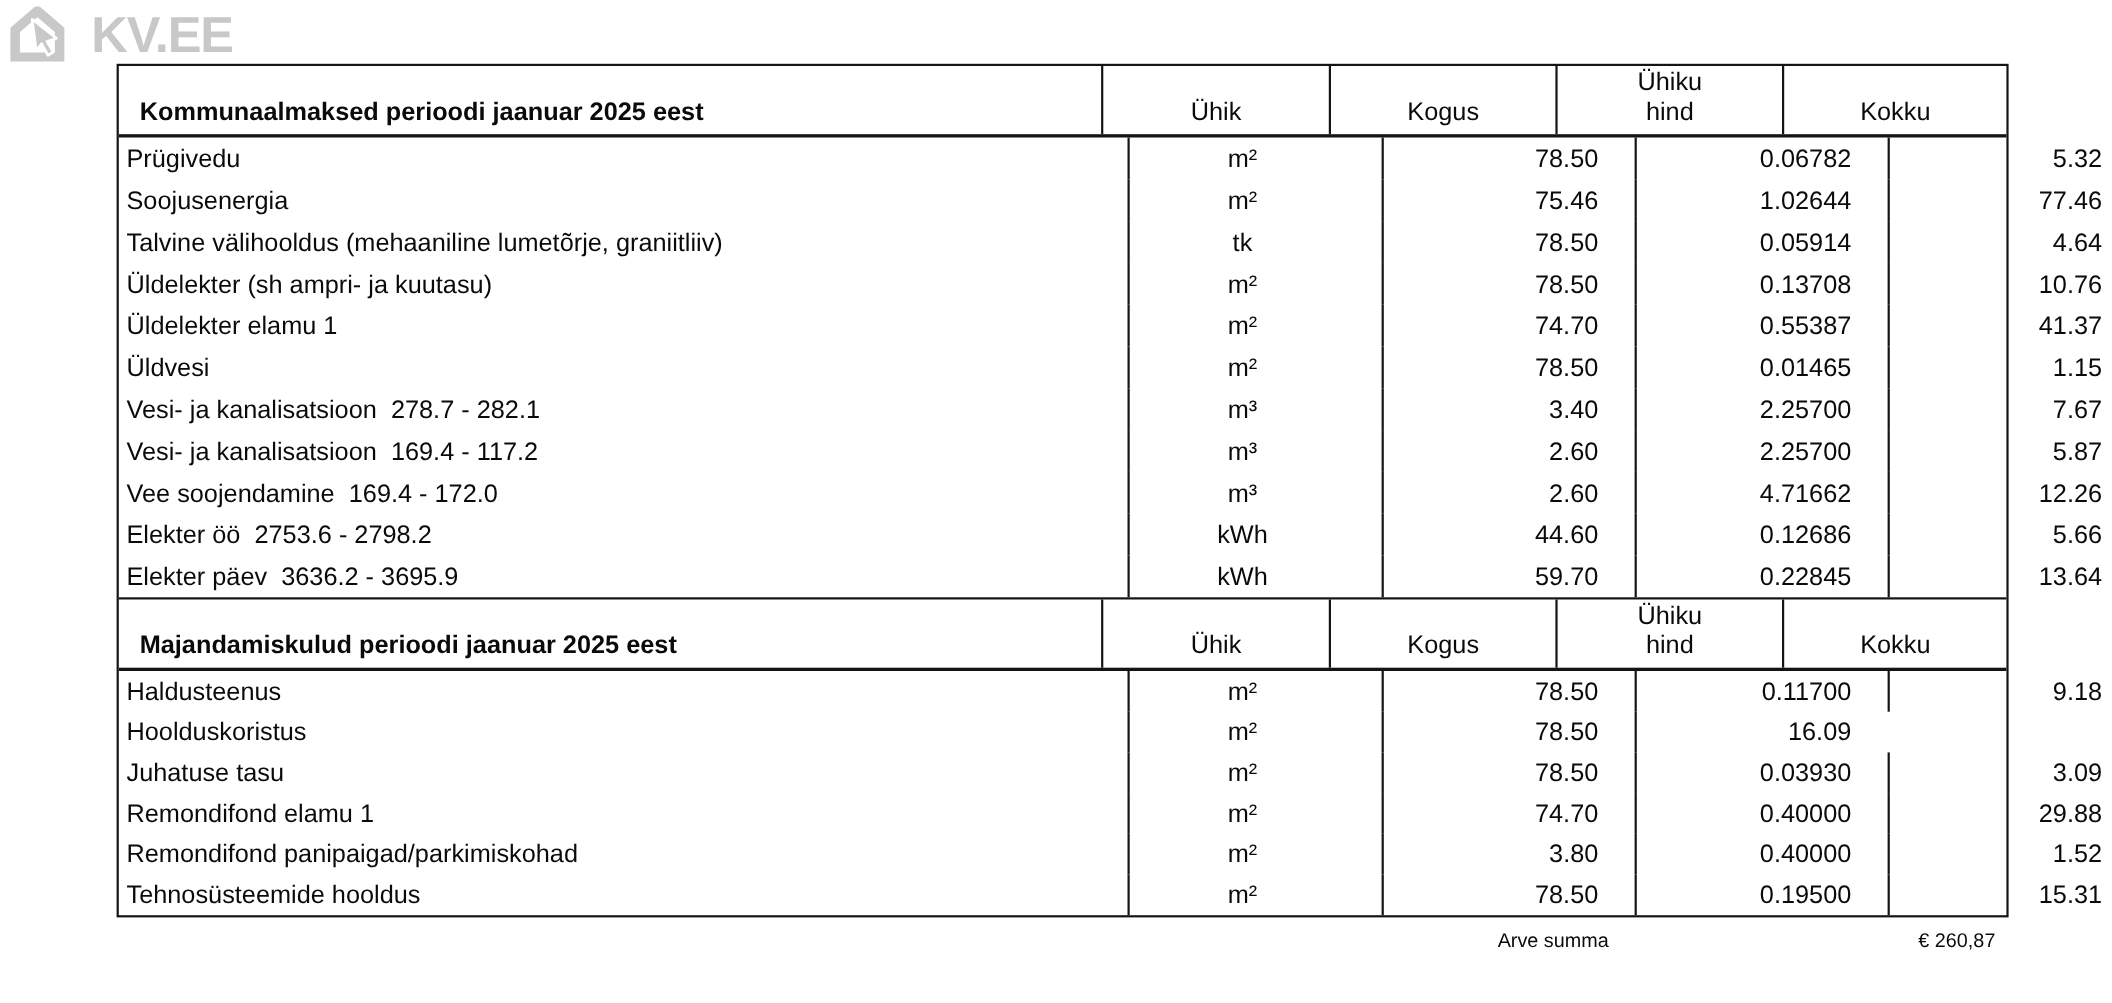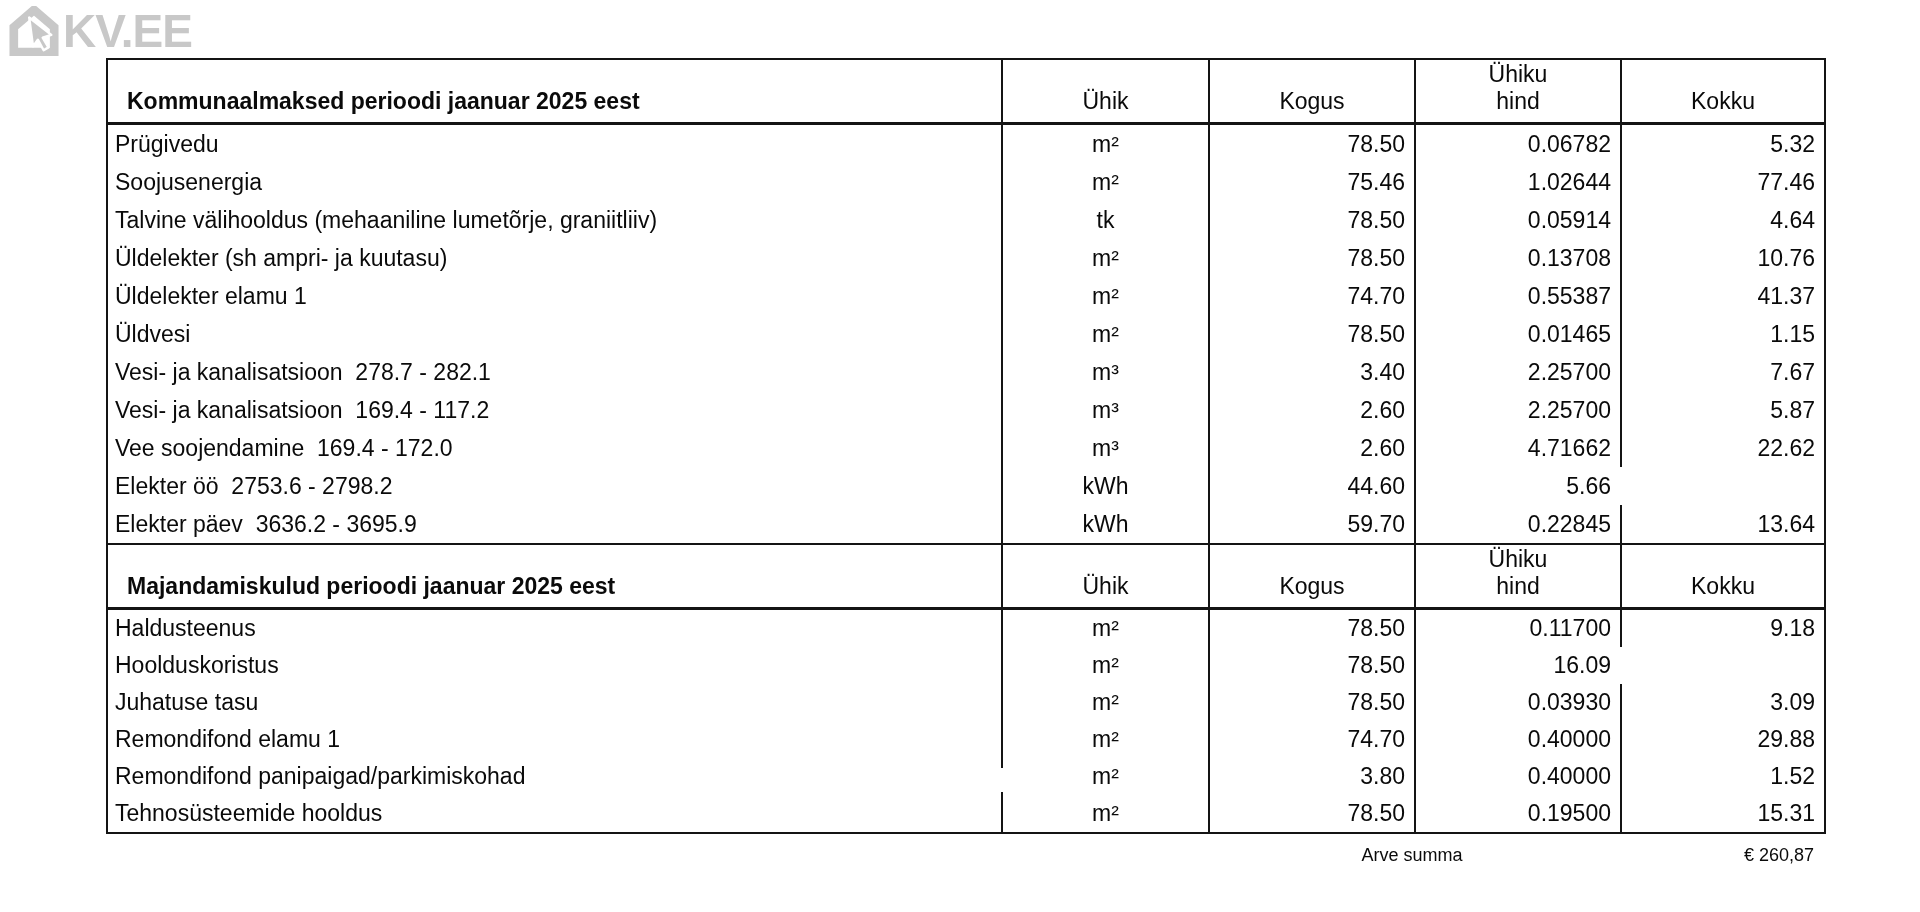--- a/index.html
+++ b/index.html
@@ -25,20 +25,21 @@
     align-items: center;
     gap: 3px;
   }
   .logo svg { display: block; }
   .logo-text {
     font-size: 46px;
     font-weight: bold;
     letter-spacing: -1px;
     color: #c8c8c8;
     line-height: 48px;
+    margin-left: 20px;
   }
 
   
   .bill {
     position: absolute;
     left: 106px;
     top: 58px;
     width: 1720px;
     border: 2px solid #141414;
     box-sizing: border-box;
@@ -73,21 +74,21 @@
     text-align: left;
     padding-left: 19px;
     font-weight: 600;
   }
   .hdr .c-price {
     white-space: pre-line;
     line-height: 27px;
   }
 
   
-  .data { height: 38px; }
+  .data { height: 38px; gap: 24px; }
   .sec2 .data { height: 37px; }
   .data > div {
     display: flex;
     align-items: center;
   }
   .data .c-name {
     padding-left: 7px;
     white-space: pre;
   }
   .data .c-unit { justify-content: center; }
@@ -197,26 +198,27 @@
       <div class="c-unit">m³</div>
       <div class="c-qty">2.60</div>
       <div class="c-price">2.25700</div>
       <div class="c-total">5.87</div>
     </div>
     <div class="row data">
       <div class="c-name">Vee soojendamine  169.4 - 172.0</div>
       <div class="c-unit">m³</div>
       <div class="c-qty">2.60</div>
       <div class="c-price">4.71662</div>
-      <div class="c-total">22.62</div>
+      <div class="c-total">12.26</div>
     </div>
     <div class="row data">
       <div class="c-name">Elekter öö  2753.6 - 2798.2</div>
       <div class="c-unit">kWh</div>
       <div class="c-qty">44.60</div>
+      <div class="c-price">0.12686</div>
       <div class="c-total">5.66</div>
     </div>
     <div class="row data">
       <div class="c-name">Elekter päev  3636.2 - 3695.9</div>
       <div class="c-unit">kWh</div>
       <div class="c-qty">59.70</div>
       <div class="c-price">0.22845</div>
       <div class="c-total">13.64</div>
     </div>
   </div>

